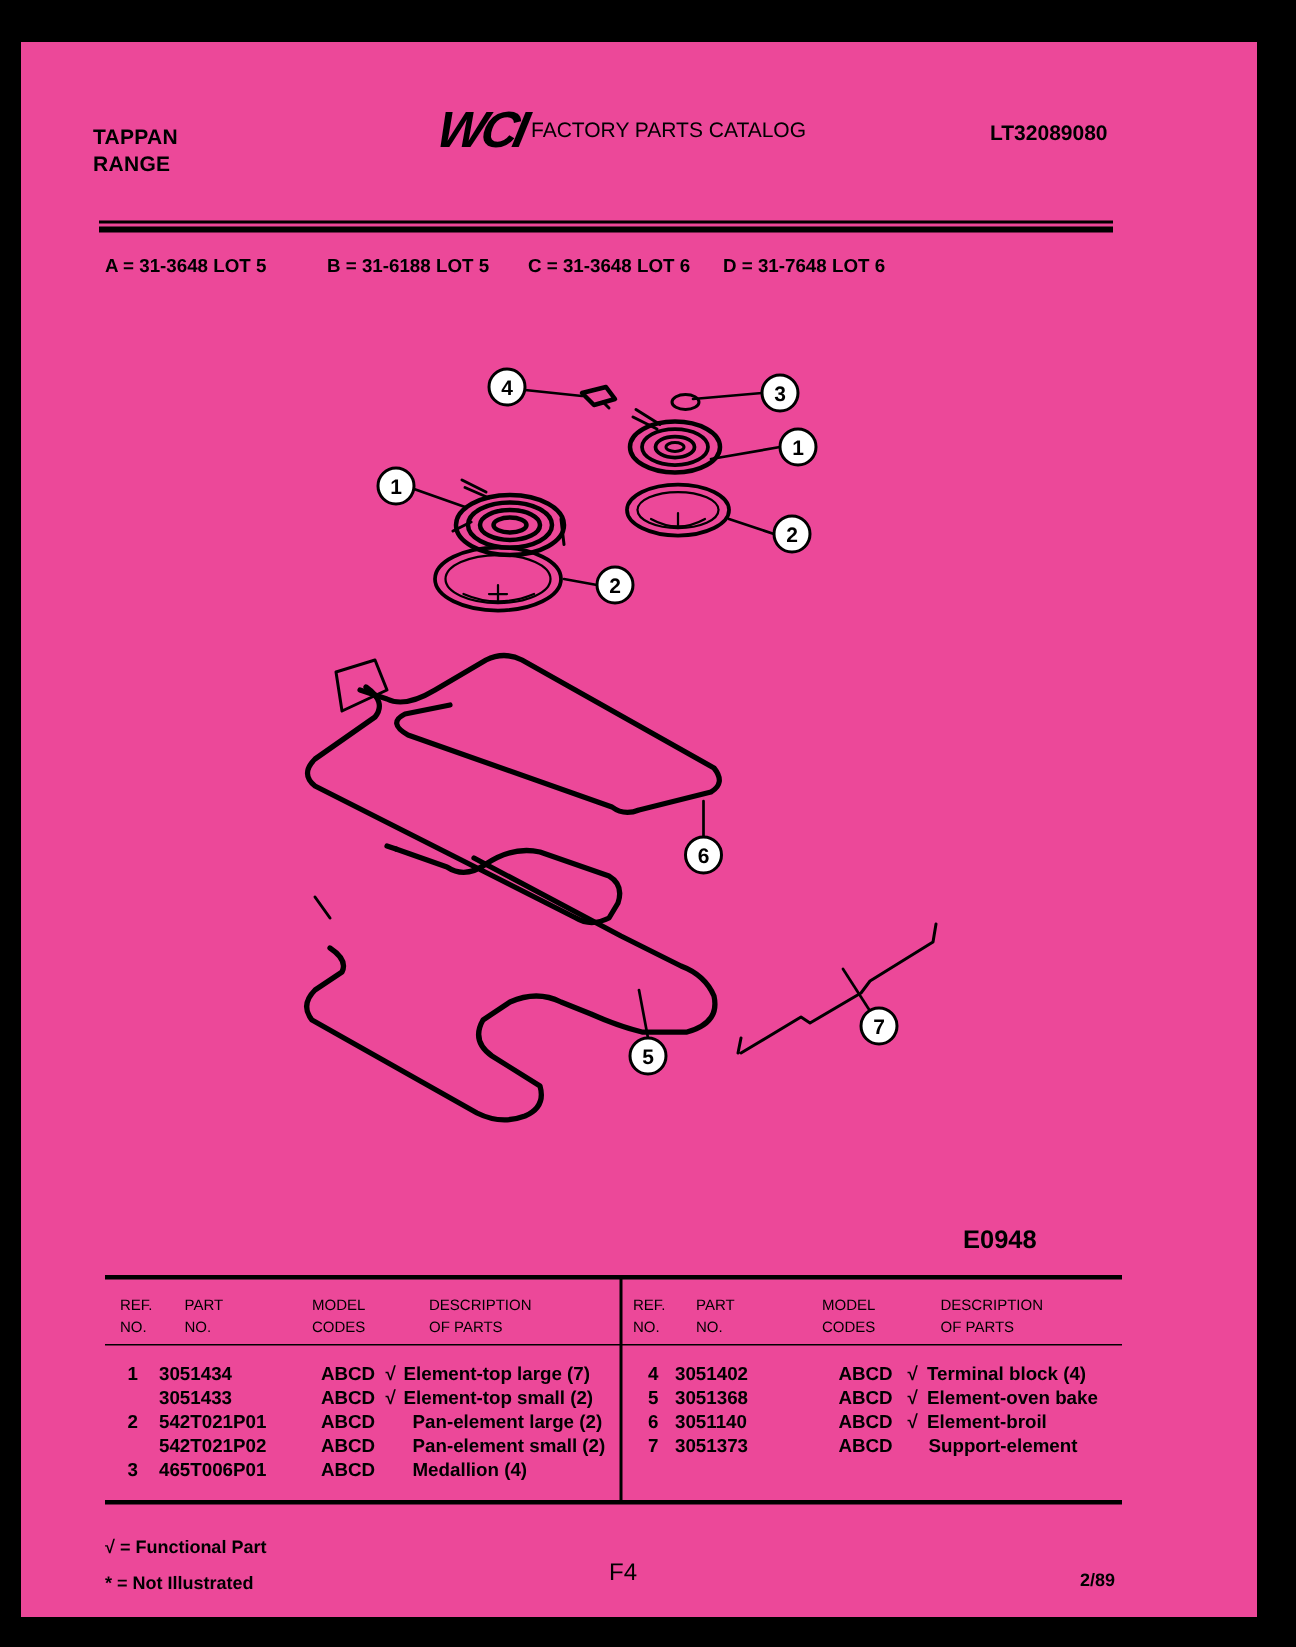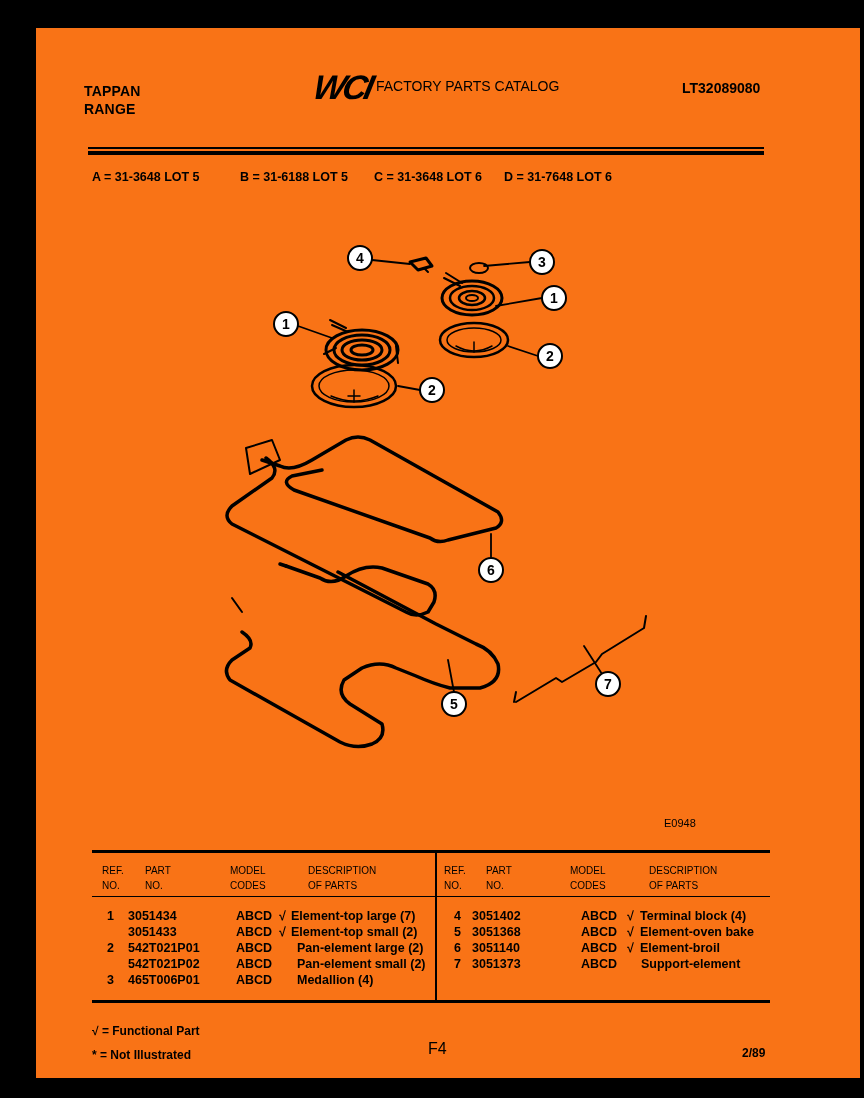--- a/index.html
+++ b/index.html
@@ -1,29 +1,29 @@
 <!DOCTYPE html>
 <html><head>
 <meta charset="utf-8">
 <style>
   html, body { margin:0; padding:0; }
   body { width:864px; height:1098px; background:#000; position:relative; overflow:hidden;
          font-family:"Liberation Sans", sans-serif; color:#000; }
-  .page { position:absolute; left:36px; top:28px; width:824px; height:1050px; background:#f97316; }
+  .page { position:absolute; left:14px; top:28px; width:824px; height:1050px; background:#ec4899; }
   .abs { position:absolute; }
   .hdr-left { left:48px; top:54px; font-size:14px; line-height:18px; font-weight:bold; letter-spacing:0.2px; }
   .logo { left:278px; top:42px; font-size:34px; font-weight:900; font-style:italic; letter-spacing:-3px;
           transform:skewX(-12deg); line-height:34px; }
   .catalog-title { left:340px; top:50px; font-size:14px; font-weight:normal; }
   .catalog-no { left:646px; top:52px; font-size:14px; font-weight:bold; }
   .rule-thin { left:52px; top:119px; width:676px; height:2px; background:#000; }
   .rule-thick { left:52px; top:123px; width:676px; height:4px; background:#000; }
   .lots { top:142px; font-size:12.5px; font-weight:bold; white-space:nowrap; }
   .diagram { left:0; top:0; width:824px; height:800px; }
-  .fig-id { left:628px; top:789px; font-size:11px; font-weight:normal; }
+  .fig-id { left:628px; top:789px; font-size:17px; font-weight:bold; }
   .tbl-top { left:56px; top:822px; width:678px; height:3px; background:#000; }
   .tbl-hsep { left:56px; top:868px; width:678px; height:1px; background:#000; }
   .tbl-bottom { left:56px; top:972px; width:678px; height:3px; background:#000; }
   .tbl-vdiv { left:399px; top:822px; width:2px; height:152px; background:#000; }
   .th { font-size:10px; font-weight:normal; line-height:15px; }
   .td { font-size:12.5px; font-weight:bold; line-height:16px; white-space:nowrap; }
   .foot { font-size:12px; font-weight:bold; }
   .pageno { left:392px; top:1012px; font-size:16px; font-weight:normal; }
   .date { left:706px; top:1018px; font-size:12px; font-weight:bold; }
   .callout circle { fill:#fff; stroke:#000; stroke-width:2; }

